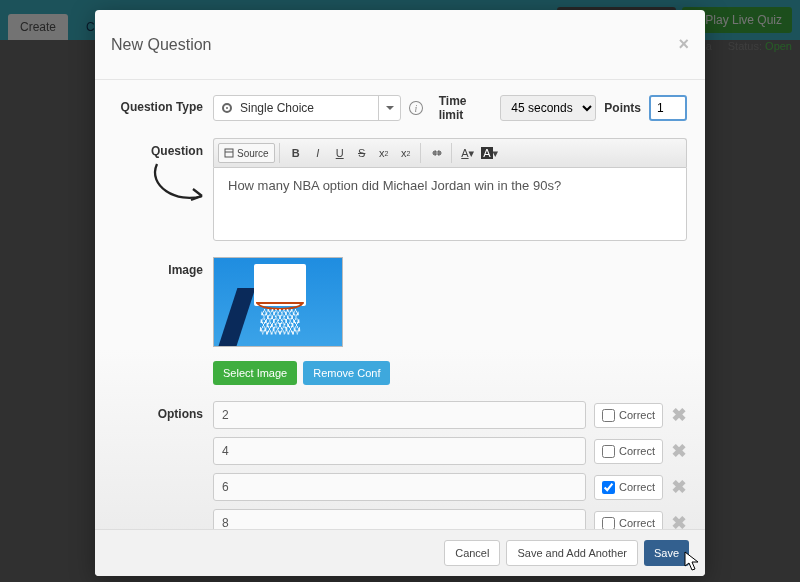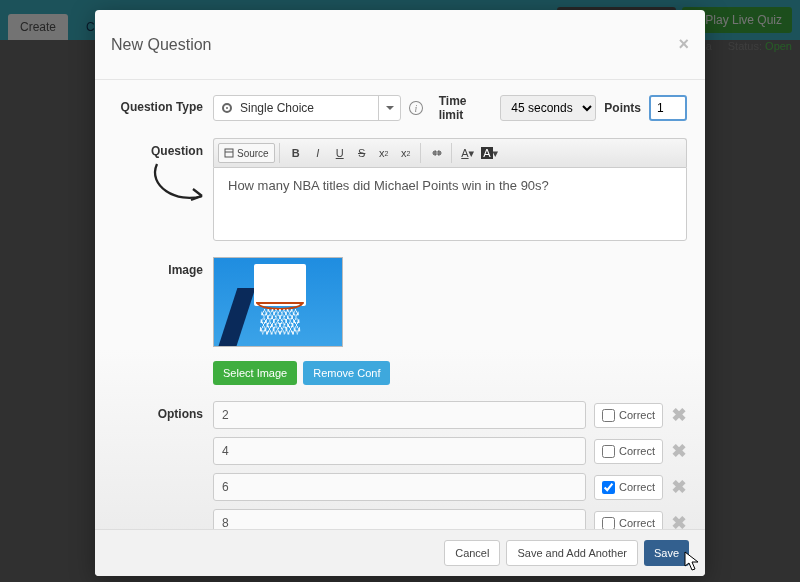--- a/index.html
+++ b/index.html
@@ -399,21 +399,21 @@
               <svg width="12" height="10" viewBox="0 0 12 10">
                   <path d="M2,5a2,2 0 0 1 2,-2h1v1h-1a1,1 0 0 0 0,2h1v1h-1a2,2 0 0 1 -2,-2zM10,5a2,2 0 0 1 -2,2h-1v-1h1a1,1 0 0 0 0,-2h-1v-1h1a2,2 0 0 1 2,2zM4,5h4" fill="none" stroke="#555" stroke-width="1"></path>
                 </svg>
             </div>
           </div>
           <div class="tb-group">
             <div class="tb-btn"><span style="text-decoration:underline;">A</span>▾</div>
             <div class="tb-btn"><span style="background:#333;color:#fff;padding:0 2px;">A</span>▾</div>
           </div>
         </div>
-        <div class="editor-area">How many NBA titles did Michael Points win in the 90s?</div>
+        <div class="editor-area">How many NBA option did Michael Jordan win in the 90s?</div>
       </div>
     </div>
 
     <div class="form-row">
       <div class="form-label">Image</div>
       <div class="form-content" style="flex-direction:column; align-items:flex-start;">
         <div class="image-preview">
           <div class="img-sky"></div>
           <div class="hoop-pole"></div>
           <div class="hoop-backboard"></div>

